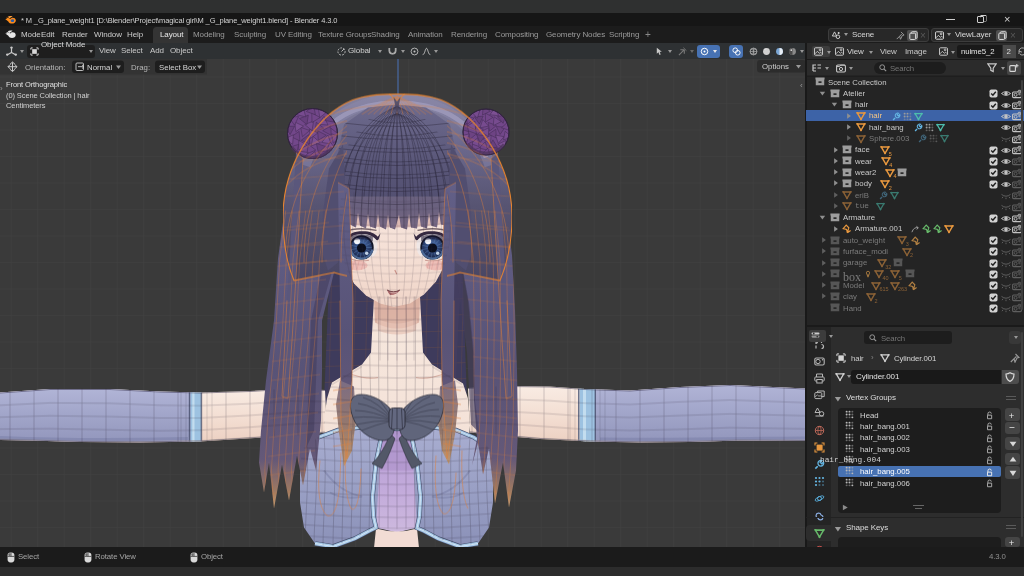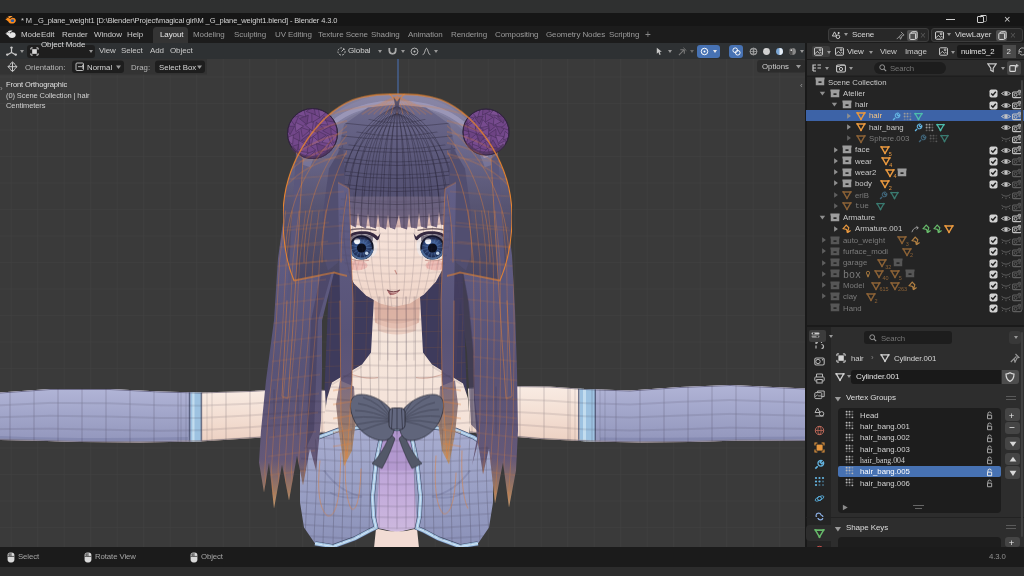--- a/index.html
+++ b/index.html
@@ -105,21 +105,21 @@
 <div class="abs txt" style="left:21px;top:30px;color:#cdcdcd">Mode</div>
 <div class="abs txt" style="left:41px;top:30px;color:#cdcdcd">Edit</div>
 <div class="abs txt" style="left:62px;top:30px;color:#cdcdcd">Render</div>
 <div class="abs txt" style="left:94px;top:30px;color:#cdcdcd">Window</div>
 <div class="abs txt" style="left:127px;top:30px;color:#cdcdcd">Help</div>
 <div class="abs" style="left:153px;top:26.5px;width:35px;height:16.5px;background:#343434;border-radius:3.5px 3.5px 0 0"></div>
 <div class="abs txt" style="left:160px;top:30px;color:#e8e8e8">Layout</div>
 <div class="abs txt" style="left:193px;top:30px;color:#9a9a9a">Modeling</div>
 <div class="abs txt" style="left:234px;top:30px;color:#9a9a9a">Sculpting</div>
 <div class="abs txt" style="left:275px;top:30px;color:#9a9a9a">UV Editing</div>
-<div class="abs txt" style="left:318px;top:30px;color:#9a9a9a">Texture Scene</div>
+<div class="abs txt" style="left:318px;top:30px;color:#9a9a9a">Texture Groups</div>
 <div class="abs txt" style="left:371px;top:30px;color:#9a9a9a">Shading</div>
 <div class="abs txt" style="left:408px;top:30px;color:#9a9a9a">Animation</div>
 <div class="abs txt" style="left:451px;top:30px;color:#9a9a9a">Rendering</div>
 <div class="abs txt" style="left:495px;top:30px;color:#9a9a9a">Compositing</div>
 <div class="abs txt" style="left:546px;top:30px;color:#9a9a9a">Geometry Nodes</div>
 <div class="abs txt" style="left:609px;top:30px;color:#9a9a9a">Scripting</div>
 <div class="abs txt" style="left:645px;top:29px;color:#8a8a8a;font-size:10px">+</div>
 
 <div class="abs" style="left:828px;top:28px;width:101px;height:13.5px;background:#282828;border-radius:3px;border:1px solid #3d3d3d"></div>
 <svg class="abs" style="left:832px;top:30.5px" width="9" height="9" viewBox="0 0 10 10" fill="#d8d8d8">
@@ -1523,21 +1523,21 @@
       <path d="M5.8,2.9 L6.5,1.3 L8.3,1.3 L9,2.9" stroke-width=".9"></path>
       <circle cx="7.4" cy="5" r="0.8" stroke-width=".8"></circle>
     </svg>
 <svg class="abs" style="left:819.5px;top:269.8px" width="7" height="8" viewBox="0 0 8 8">
       <path d="M2.4,0.8 L6.8,3.9 L2.4,7 Z" fill="#5f5f5f"></path>
     </svg>
 <svg class="abs" style="left:830px;top:269.4px" width="10" height="9" viewBox="0 0 11 10">
       <path d="M0.8,2.8 L10.2,2.8 L10.2,9.2 L0.8,9.2 Z M0.4,0.6 L10.6,0.6 L10.6,2.8 L0.4,2.8 Z" fill="#565656"></path>
       <rect x="3.8" y="4.8" width="3.4" height="1.8" fill="#242424"></rect>
     </svg>
-<div class="abs" style="left:843px;top:269.6px;color:#7b7b7b;font-size:10px;font-family:Liberation Mono, monospace;white-space:nowrap">box</div>
+<div class="abs" style="left:843px;top:269.6px;color:#7b7b7b;font-size:12px;font-family:Liberation Serif, serif;white-space:nowrap">box</div>
 <svg class="abs" style="left:863.9px;top:270.4px" width="8" height="8" viewBox="0 0 10 10" fill="none" stroke="#b07f42">
       <path d="M5,1.6 a2,2 0 0 1 2,2 L5,9 L3,3.6 a2,2 0 0 1 2,-2 M3.8,6.4 L6.2,6.4" stroke-width="1.1"></path>
     </svg>
 <svg class="abs" style="left:873.9px;top:269.2px" width="10" height="10" viewBox="0 0 12 11" fill="none" stroke="#8a6136">
       <path d="M1.5,1.8 L10.5,1.8 L6,9.4 Z" stroke-width="1.7"></path>
       <circle cx="1.7" cy="1.8" r="1.2" fill="#8a6136" stroke="none"></circle>
       <circle cx="10.3" cy="1.8" r="1.2" fill="#8a6136" stroke="none"></circle>
       <circle cx="6" cy="9.2" r="1.2" fill="#8a6136" stroke="none"></circle>
     </svg><div class="abs" style="left:882.4px;top:275.0px;color:#8a6136;font-size:5.5px;font-family:'Liberation Sans'">40</div>
 <svg class="abs" style="left:890.3px;top:269.2px" width="10" height="10" viewBox="0 0 12 11" fill="none" stroke="#8a6136">
@@ -1825,21 +1825,21 @@
       <circle cx="2" cy="2" r="1.2" opacity="1"></circle>
       <circle cx="5.5" cy="2" r="1.2" opacity="1"></circle>
       <circle cx="9" cy="2" r="1.2" opacity="0.5"></circle>
       <circle cx="2" cy="5.5" r="1.2" opacity="1"></circle>
       <circle cx="5.5" cy="5.5" r="1.2" opacity="1"></circle>
       <circle cx="9" cy="5.5" r="1.2" opacity="0.5"></circle>
       <circle cx="2" cy="9" r="1.2" opacity="0.5"></circle>
       <circle cx="5.5" cy="9" r="1.2" opacity="0.5"></circle>
       <circle cx="9" cy="9" r="1.2" opacity="1"></circle>
     </svg>
-<div class="abs" style="left:860px;top:456.0px;color:#d2d2d2;font-size:7.8px;font-family:Liberation Serif, serif">hair_bang.004</div>
+<div class="abs" style="left:820px;top:456.0px;color:#d2d2d2;font-size:7.8px;font-family:Liberation Mono, monospace">hair_bang.004</div>
 <svg class="abs" style="left:985px;top:456.2px" width="9" height="9" viewBox="0 0 10 10" fill="none" stroke="#a8a8a8">
       <path d="M3.2,4.6 L3.2,3.2 a1.9,1.9 0 0 1 3.8,-0.3 M2.8,4.6 L7.4,4.6 L7.4,8.6 L2.8,8.6 Z" stroke-width="1.1"></path>
     </svg>
 <div class="abs" style="left:838px;top:466.0px;width:163px;height:11.3px;background:#4772b3;border-radius:2px"></div>
 <svg class="abs" style="left:845px;top:466.4px" width="9" height="9" viewBox="0 0 11 11" fill="#b8b8b8">
       <circle cx="2" cy="2" r="1.2" opacity="1"></circle>
       <circle cx="5.5" cy="2" r="1.2" opacity="1"></circle>
       <circle cx="9" cy="2" r="1.2" opacity="0.5"></circle>
       <circle cx="2" cy="5.5" r="1.2" opacity="1"></circle>
       <circle cx="5.5" cy="5.5" r="1.2" opacity="1"></circle>

